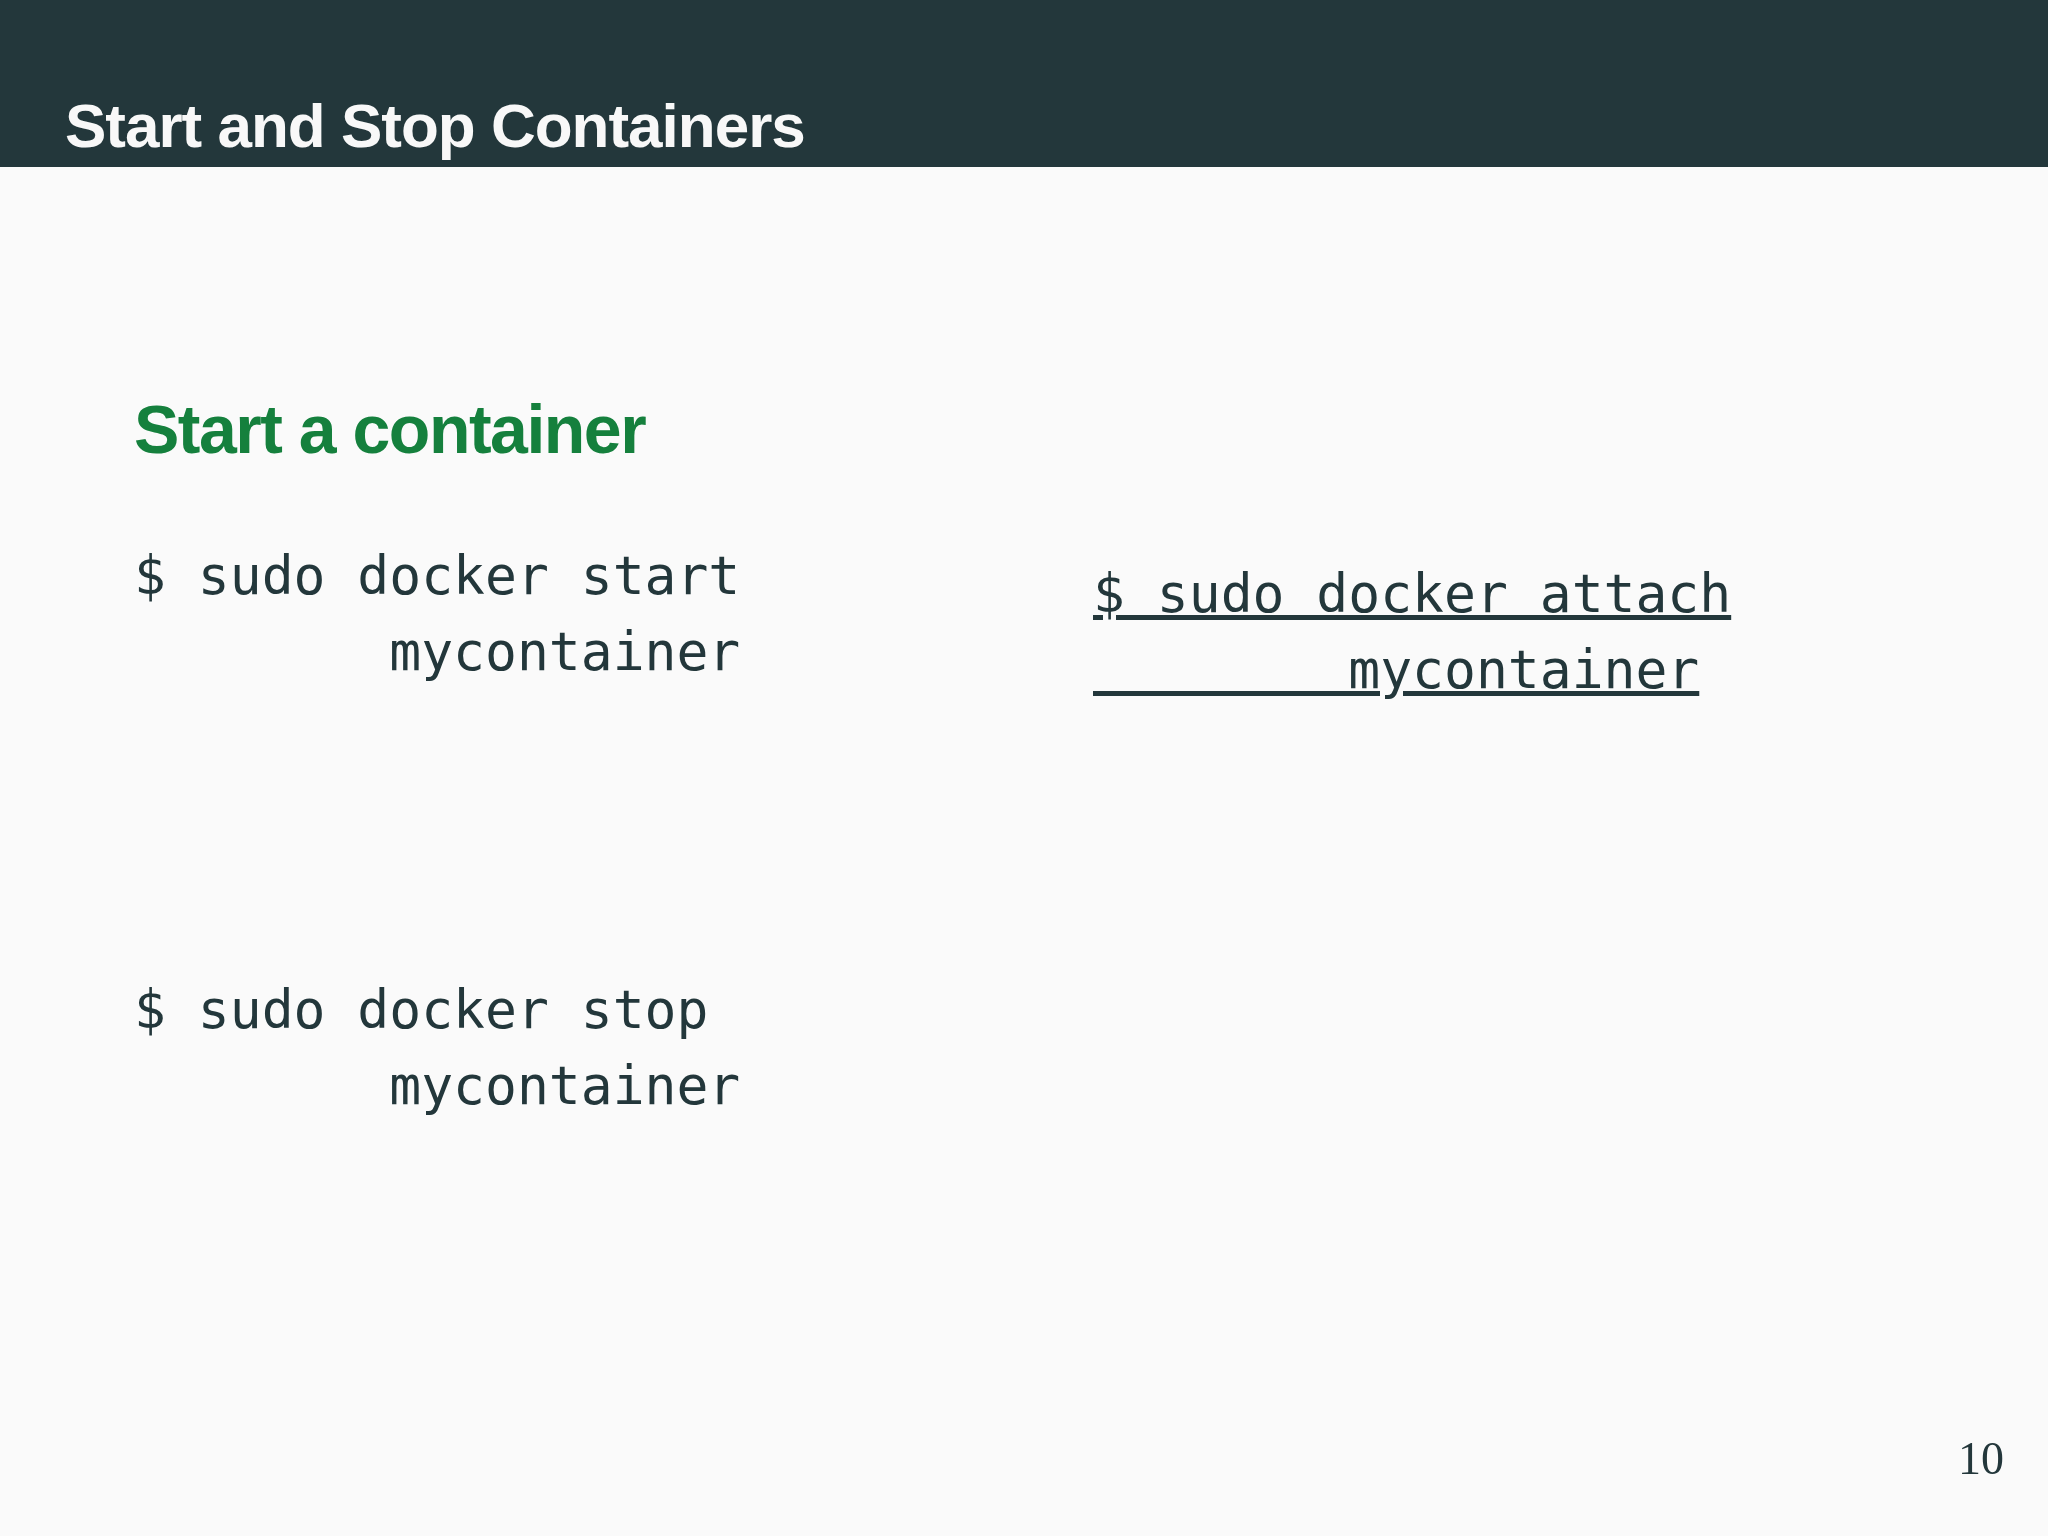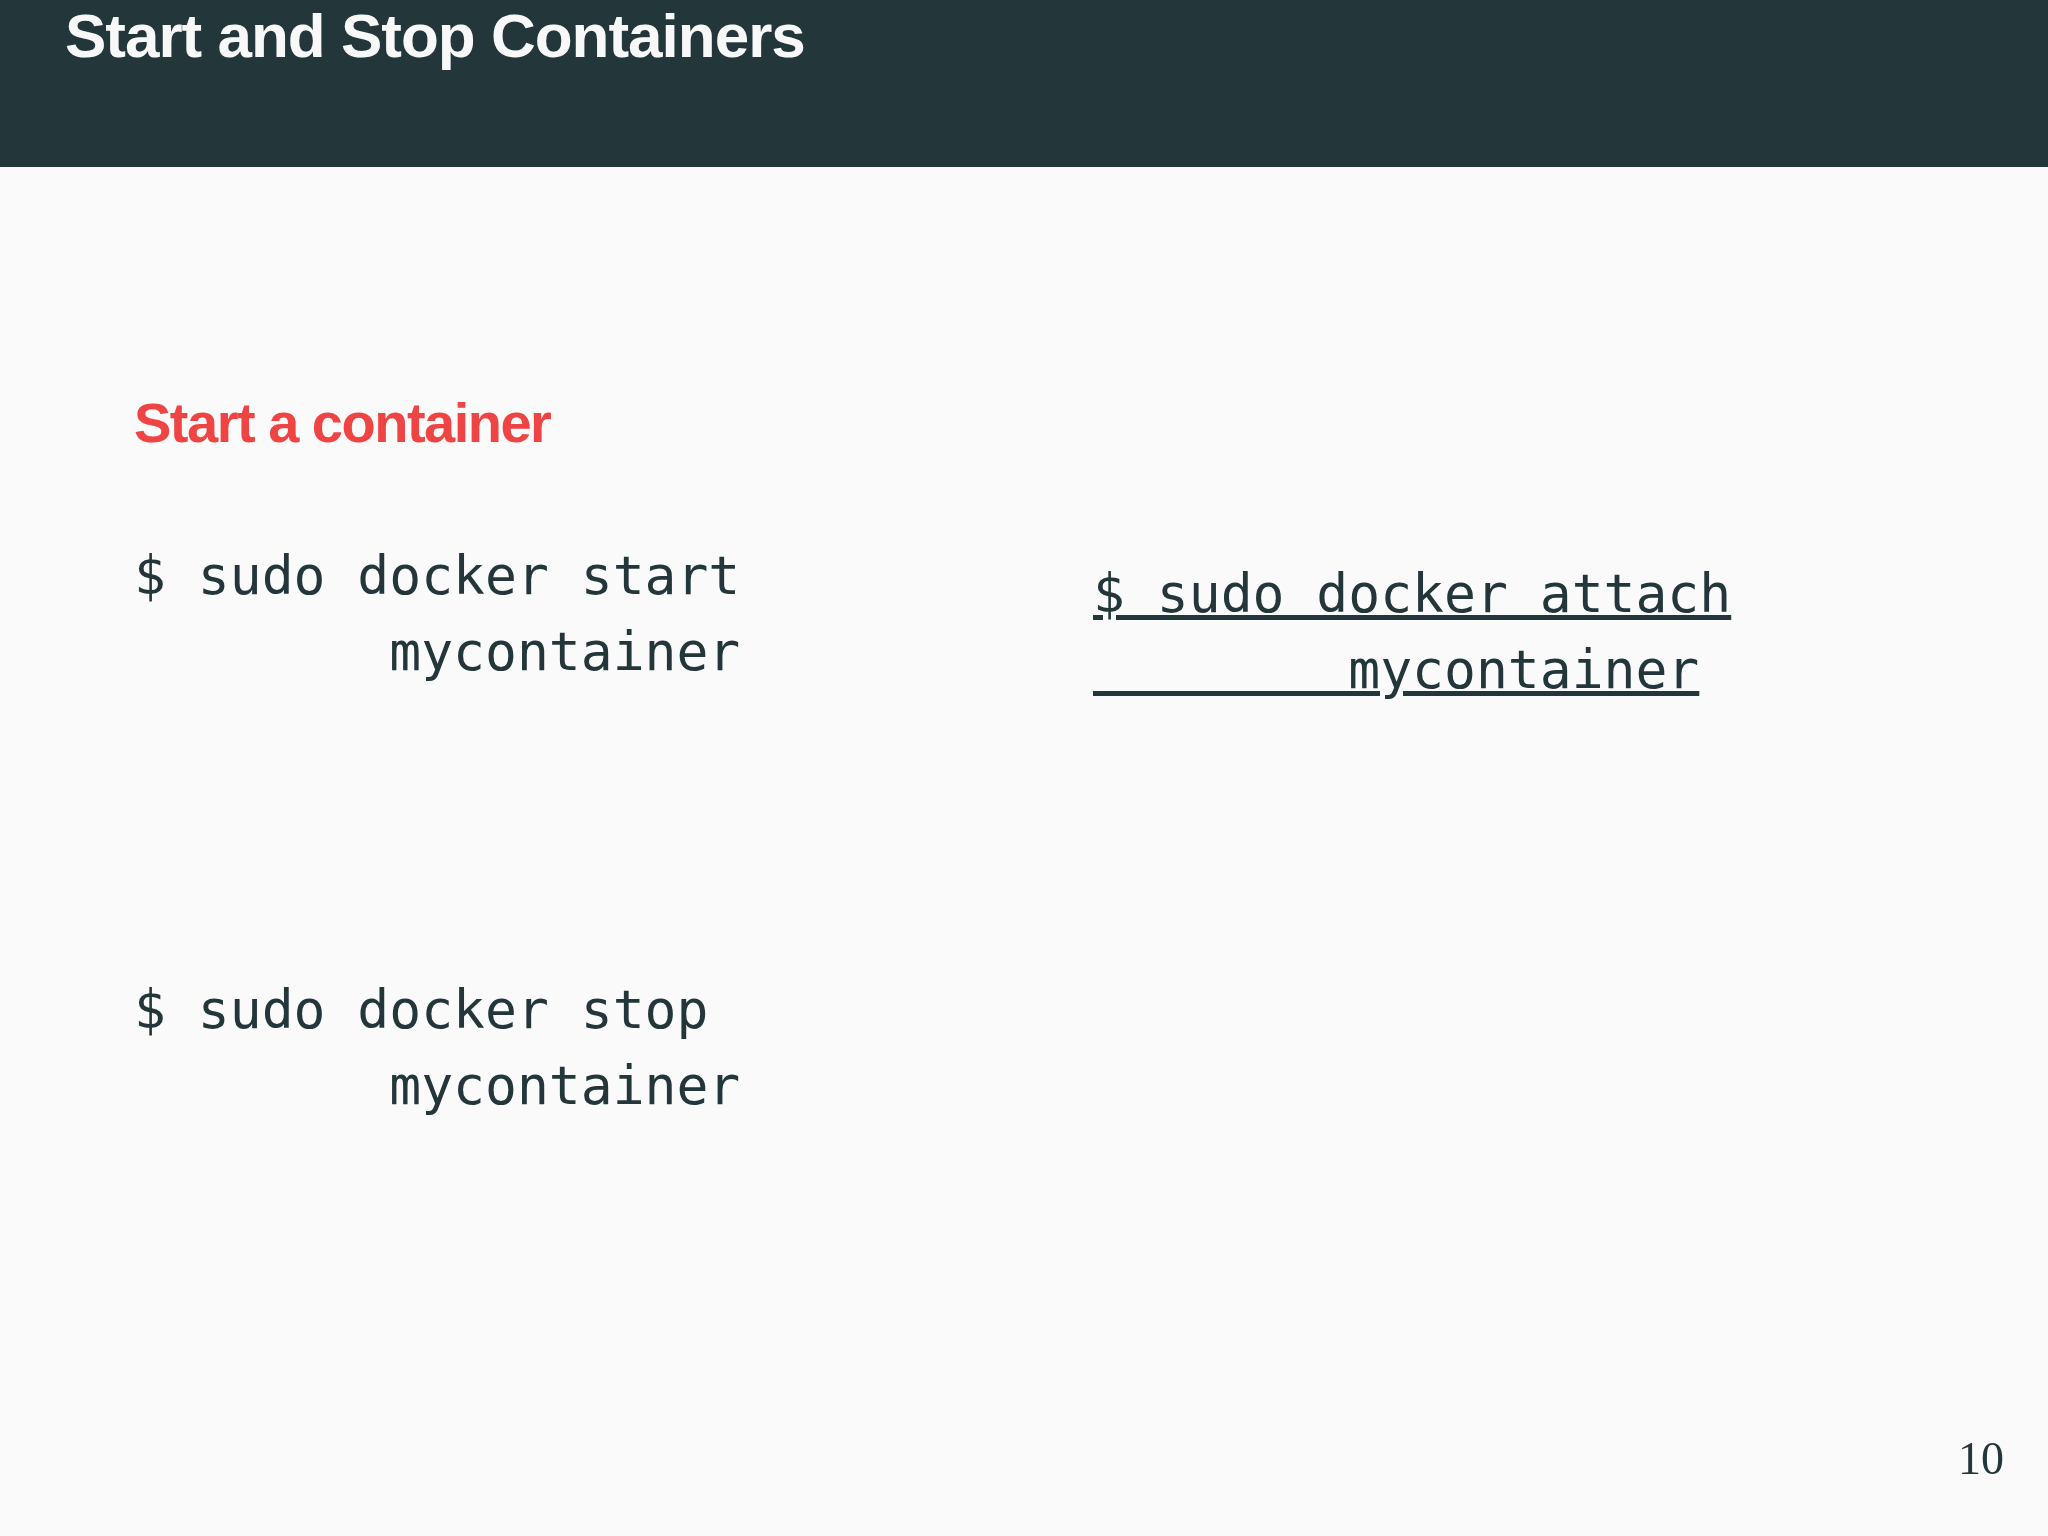--- a/index.html
+++ b/index.html
@@ -15,38 +15,38 @@
     overflow: hidden;
     font-family: "Liberation Sans", sans-serif;
   }
   .header {
     position: absolute;
     top: 0; left: 0;
     width: 2048px;
     height: 167px;
     background: #23373b;
     display: flex;
-    align-items: flex-start;
+    align-items: flex-end;
   }
   .header .title {
     margin: 0 0 6px 65px;
     font-family: "Liberation Sans", sans-serif;
     font-weight: 700;
     font-size: 62px;
     letter-spacing: -1px;
     color: #f8f8f8;
   }
   .sec-heading {
     position: absolute;
     margin: 0;
     font-family: "Liberation Sans", sans-serif;
     font-weight: 700;
-    font-size: 56px;
+    font-size: 68px;
     letter-spacing: -1.5px;
-    color: #ef4444;
+    color: #15803d;
     white-space: nowrap;
   }
   .code {
     position: absolute;
     margin: 0;
     font-family: "DejaVu Sans Mono", "Liberation Mono", monospace;
     font-size: 53px;
     line-height: 76px;
     color: #23373b;
     white-space: pre;

